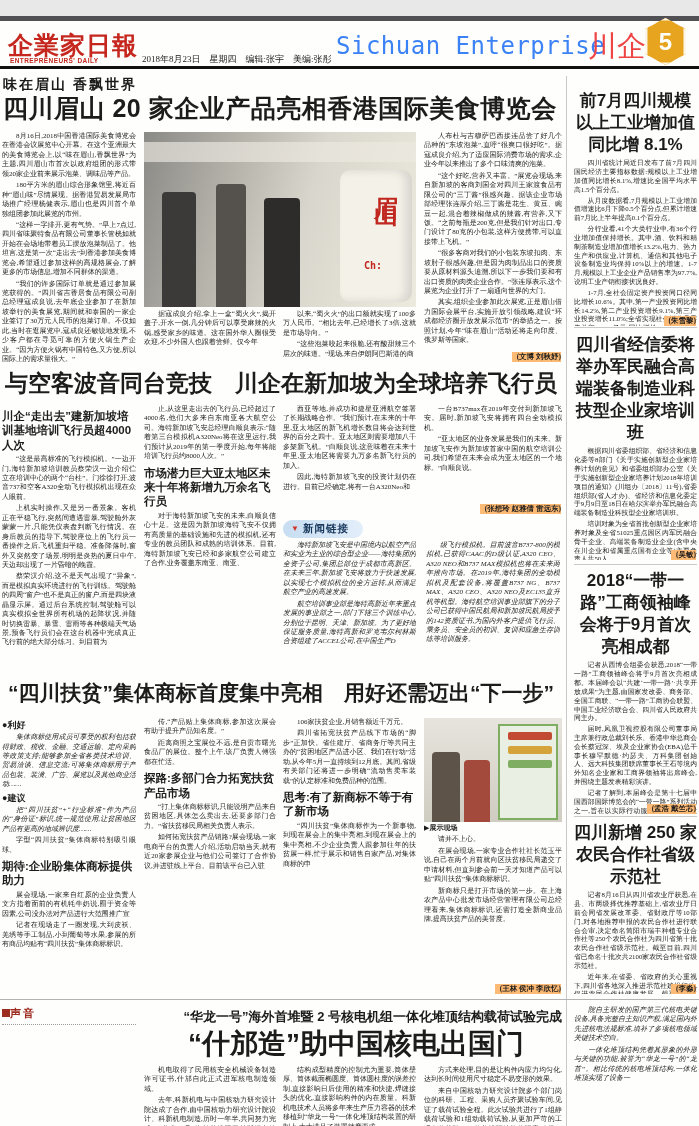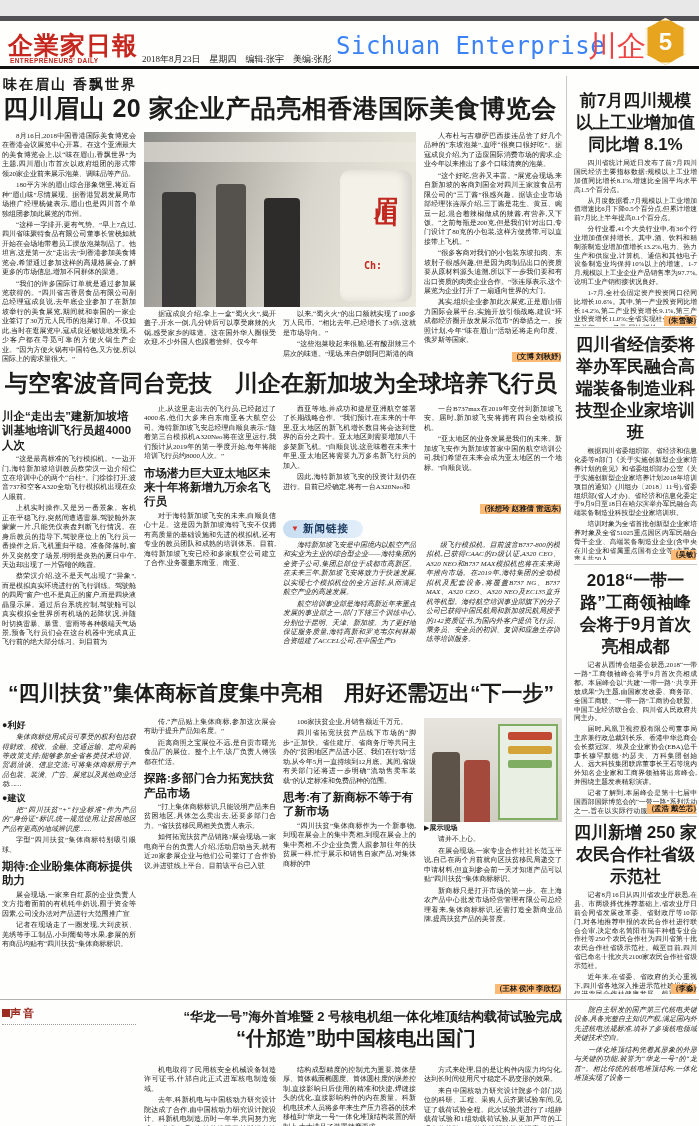--- a/index.html
+++ b/index.html
@@ -29,21 +29,21 @@
   .subhead{font-size:11.5px;font-weight:700;line-height:1.25;margin:4px 0 3px 0;text-align:left}
   .byline{position:absolute;right:1px;bottom:0;font-weight:700;font-size:7.5px;background:#fdba74;padding-left:5px;white-space:nowrap}
   .bullet-label{font-size:9px;font-weight:700;margin:1px 0 2px 0}
 
   
   .kicker{left:3px;top:60px;font-size:14px;font-weight:700;letter-spacing:2px}
   .h1{left:3px;top:76px;width:560px;font-size:25px;font-weight:900;letter-spacing:.5px;white-space:nowrap}
   .h2{left:0;top:352px;width:562px;text-align:center;font-size:23px;font-weight:900;white-space:nowrap}
   .h3{left:0;top:663px;width:562px;text-align:center;font-size:21px;font-weight:900;white-space:nowrap}
   .kicker2{left:150px;top:992px;width:412px;text-align:right;font-size:13px;font-weight:700;white-space:nowrap}
-  .h4{left:150px;top:1009px;width:412px;text-align:center;font-size:20px;font-weight:900;white-space:nowrap}
+  .h4{left:150px;top:1009px;width:412px;text-align:center;font-size:28px;font-weight:900;white-space:nowrap}
 
   
   .photo1{left:144px;top:116px;width:272px;height:175px;overflow:hidden;
           background:linear-gradient(105deg,#8a8a86 0%,#b4b1a9 30%,#d9d6cd 58%,#ecead e 100%);
           background:linear-gradient(105deg,#8a8a86 0%,#b4b1a9 30%,#d9d6cd 58%,#eceade 100%)}
   .photo1 .strip{position:absolute;left:0;top:10px;width:100%;height:20px;background:rgba(236,234,226,.65)}
   .photo1 .p{position:absolute;background:#3c3a38;border-radius:4px 4px 0 0}
   .photo1 .jar{position:absolute;right:4px;top:38px;width:72px;height:132px;background:#f4f1e9;border-radius:10px;
                box-shadow:inset -6px 0 10px rgba(0,0,0,.12)}
   .jar-text{position:absolute;right:14px;top:46px;writing-mode:vertical-rl;font-size:24px;font-weight:900;color:#c0271f;letter-spacing:4px}

